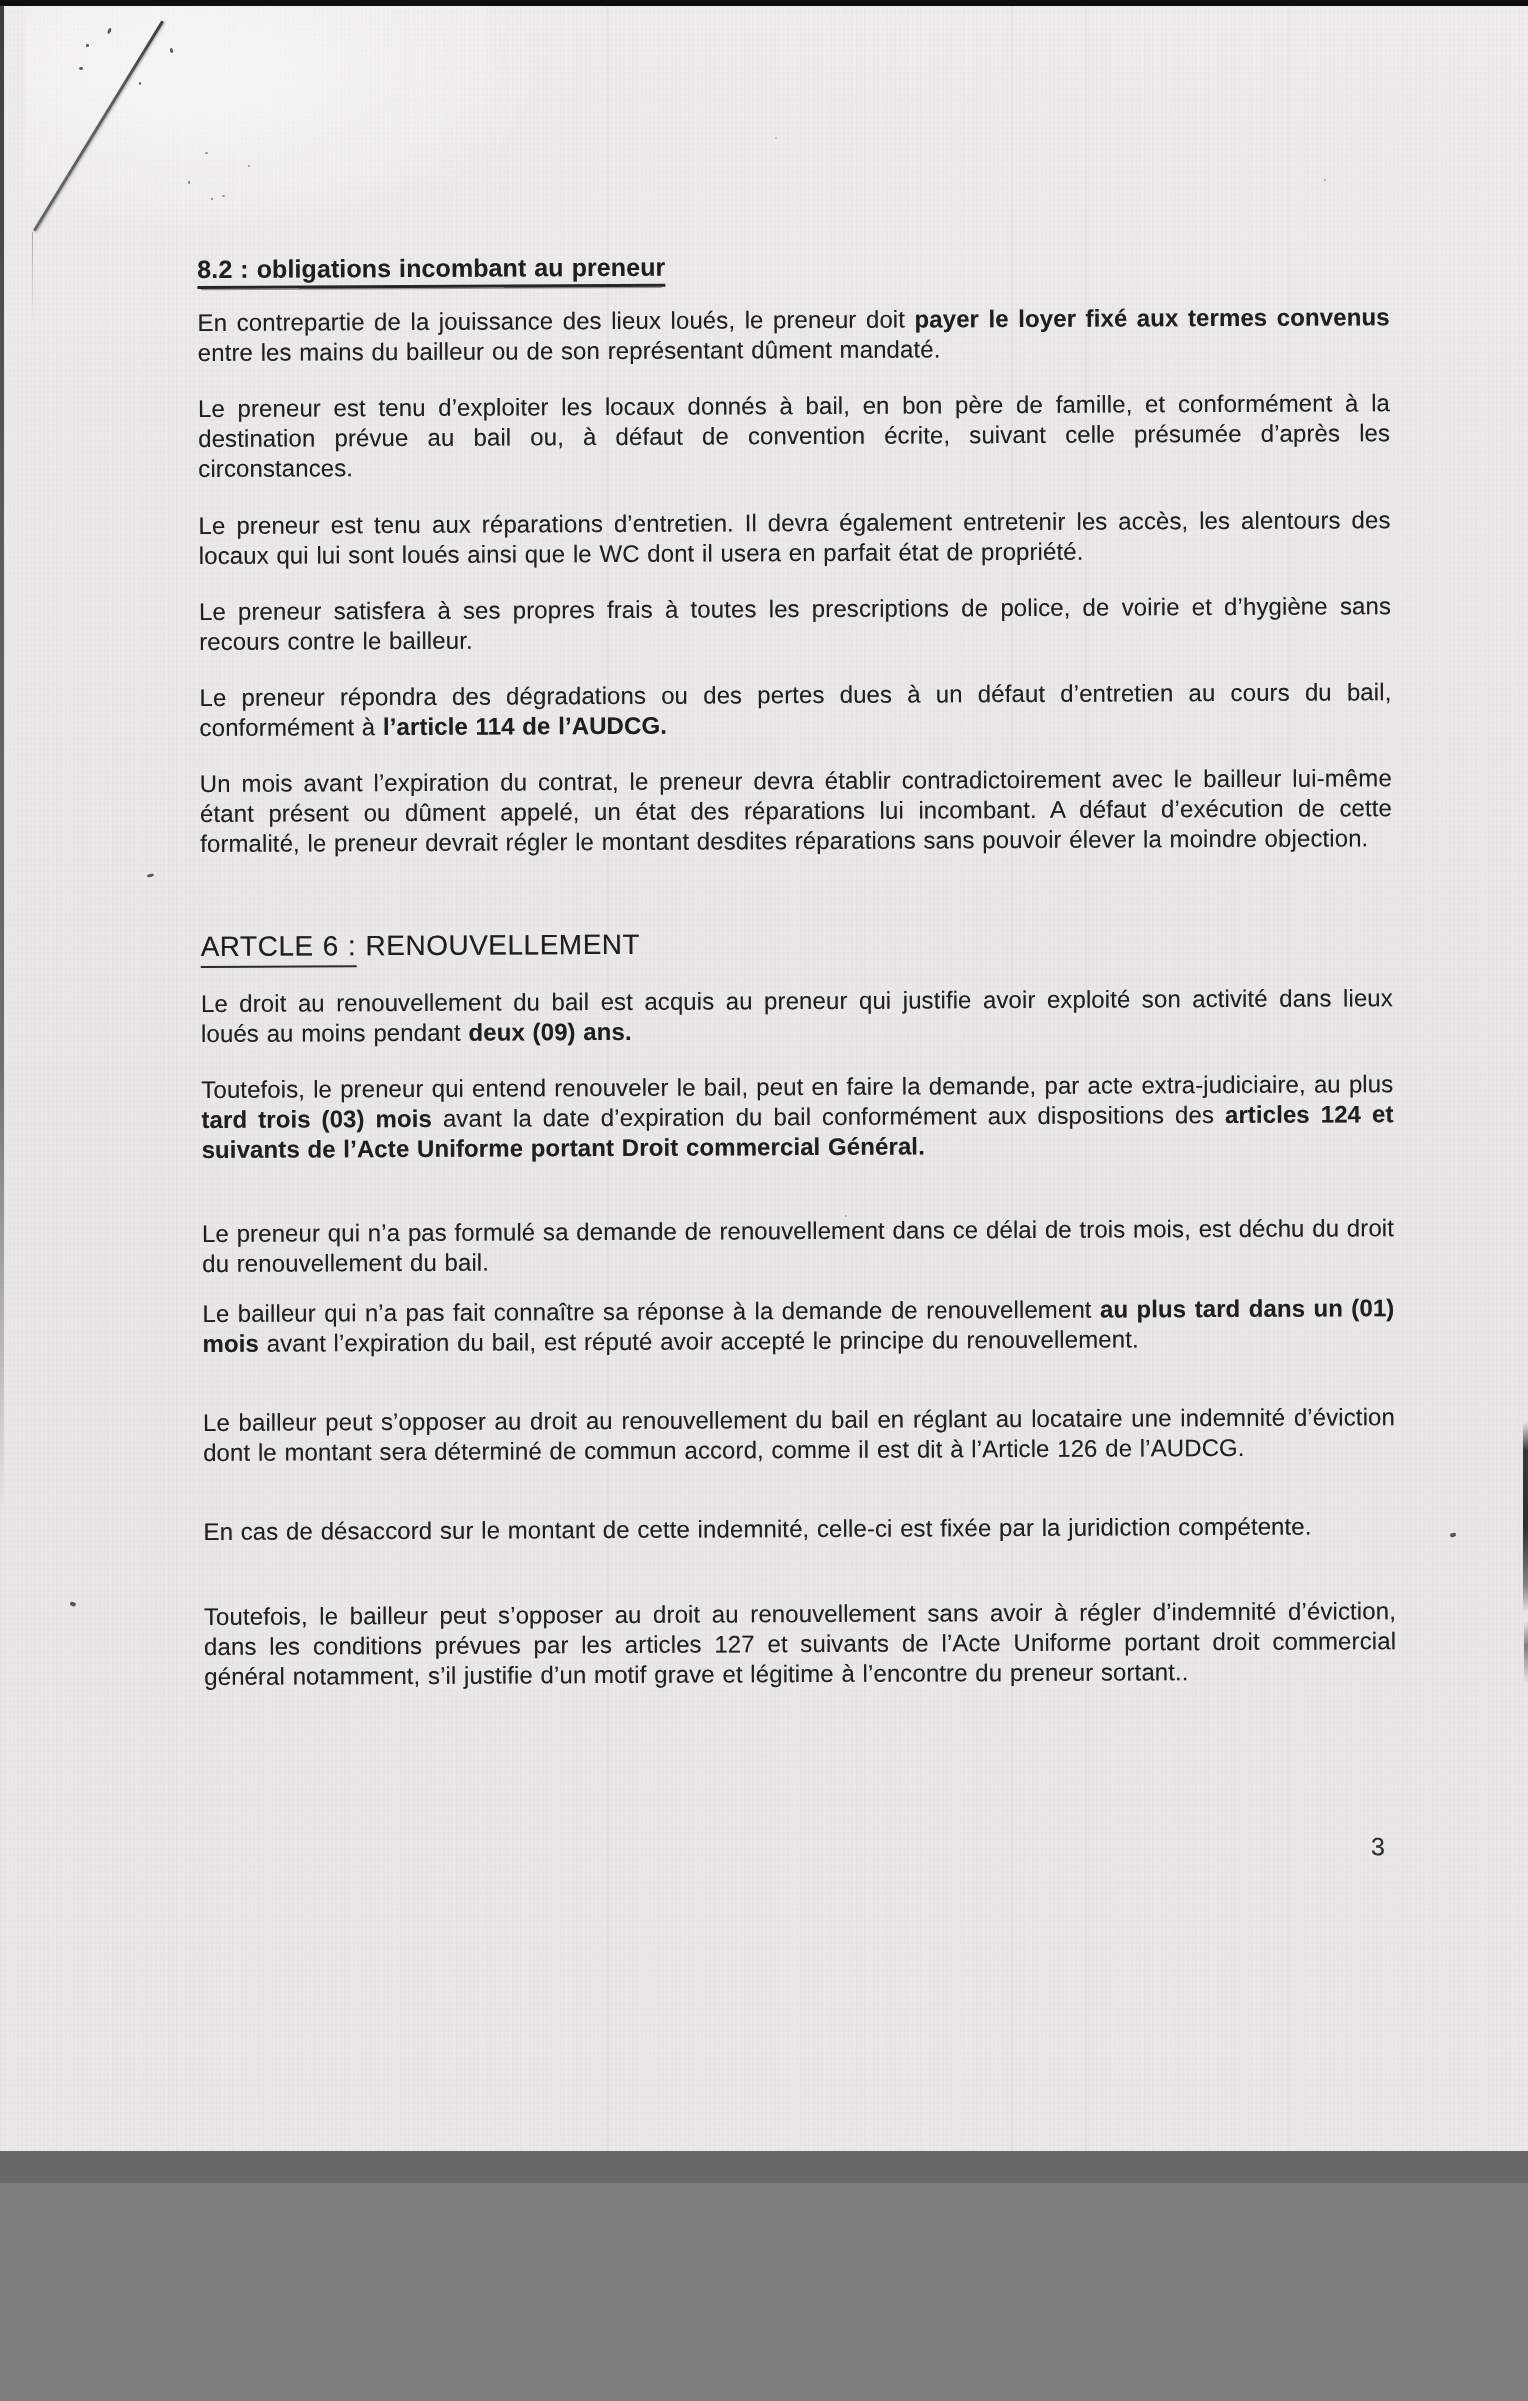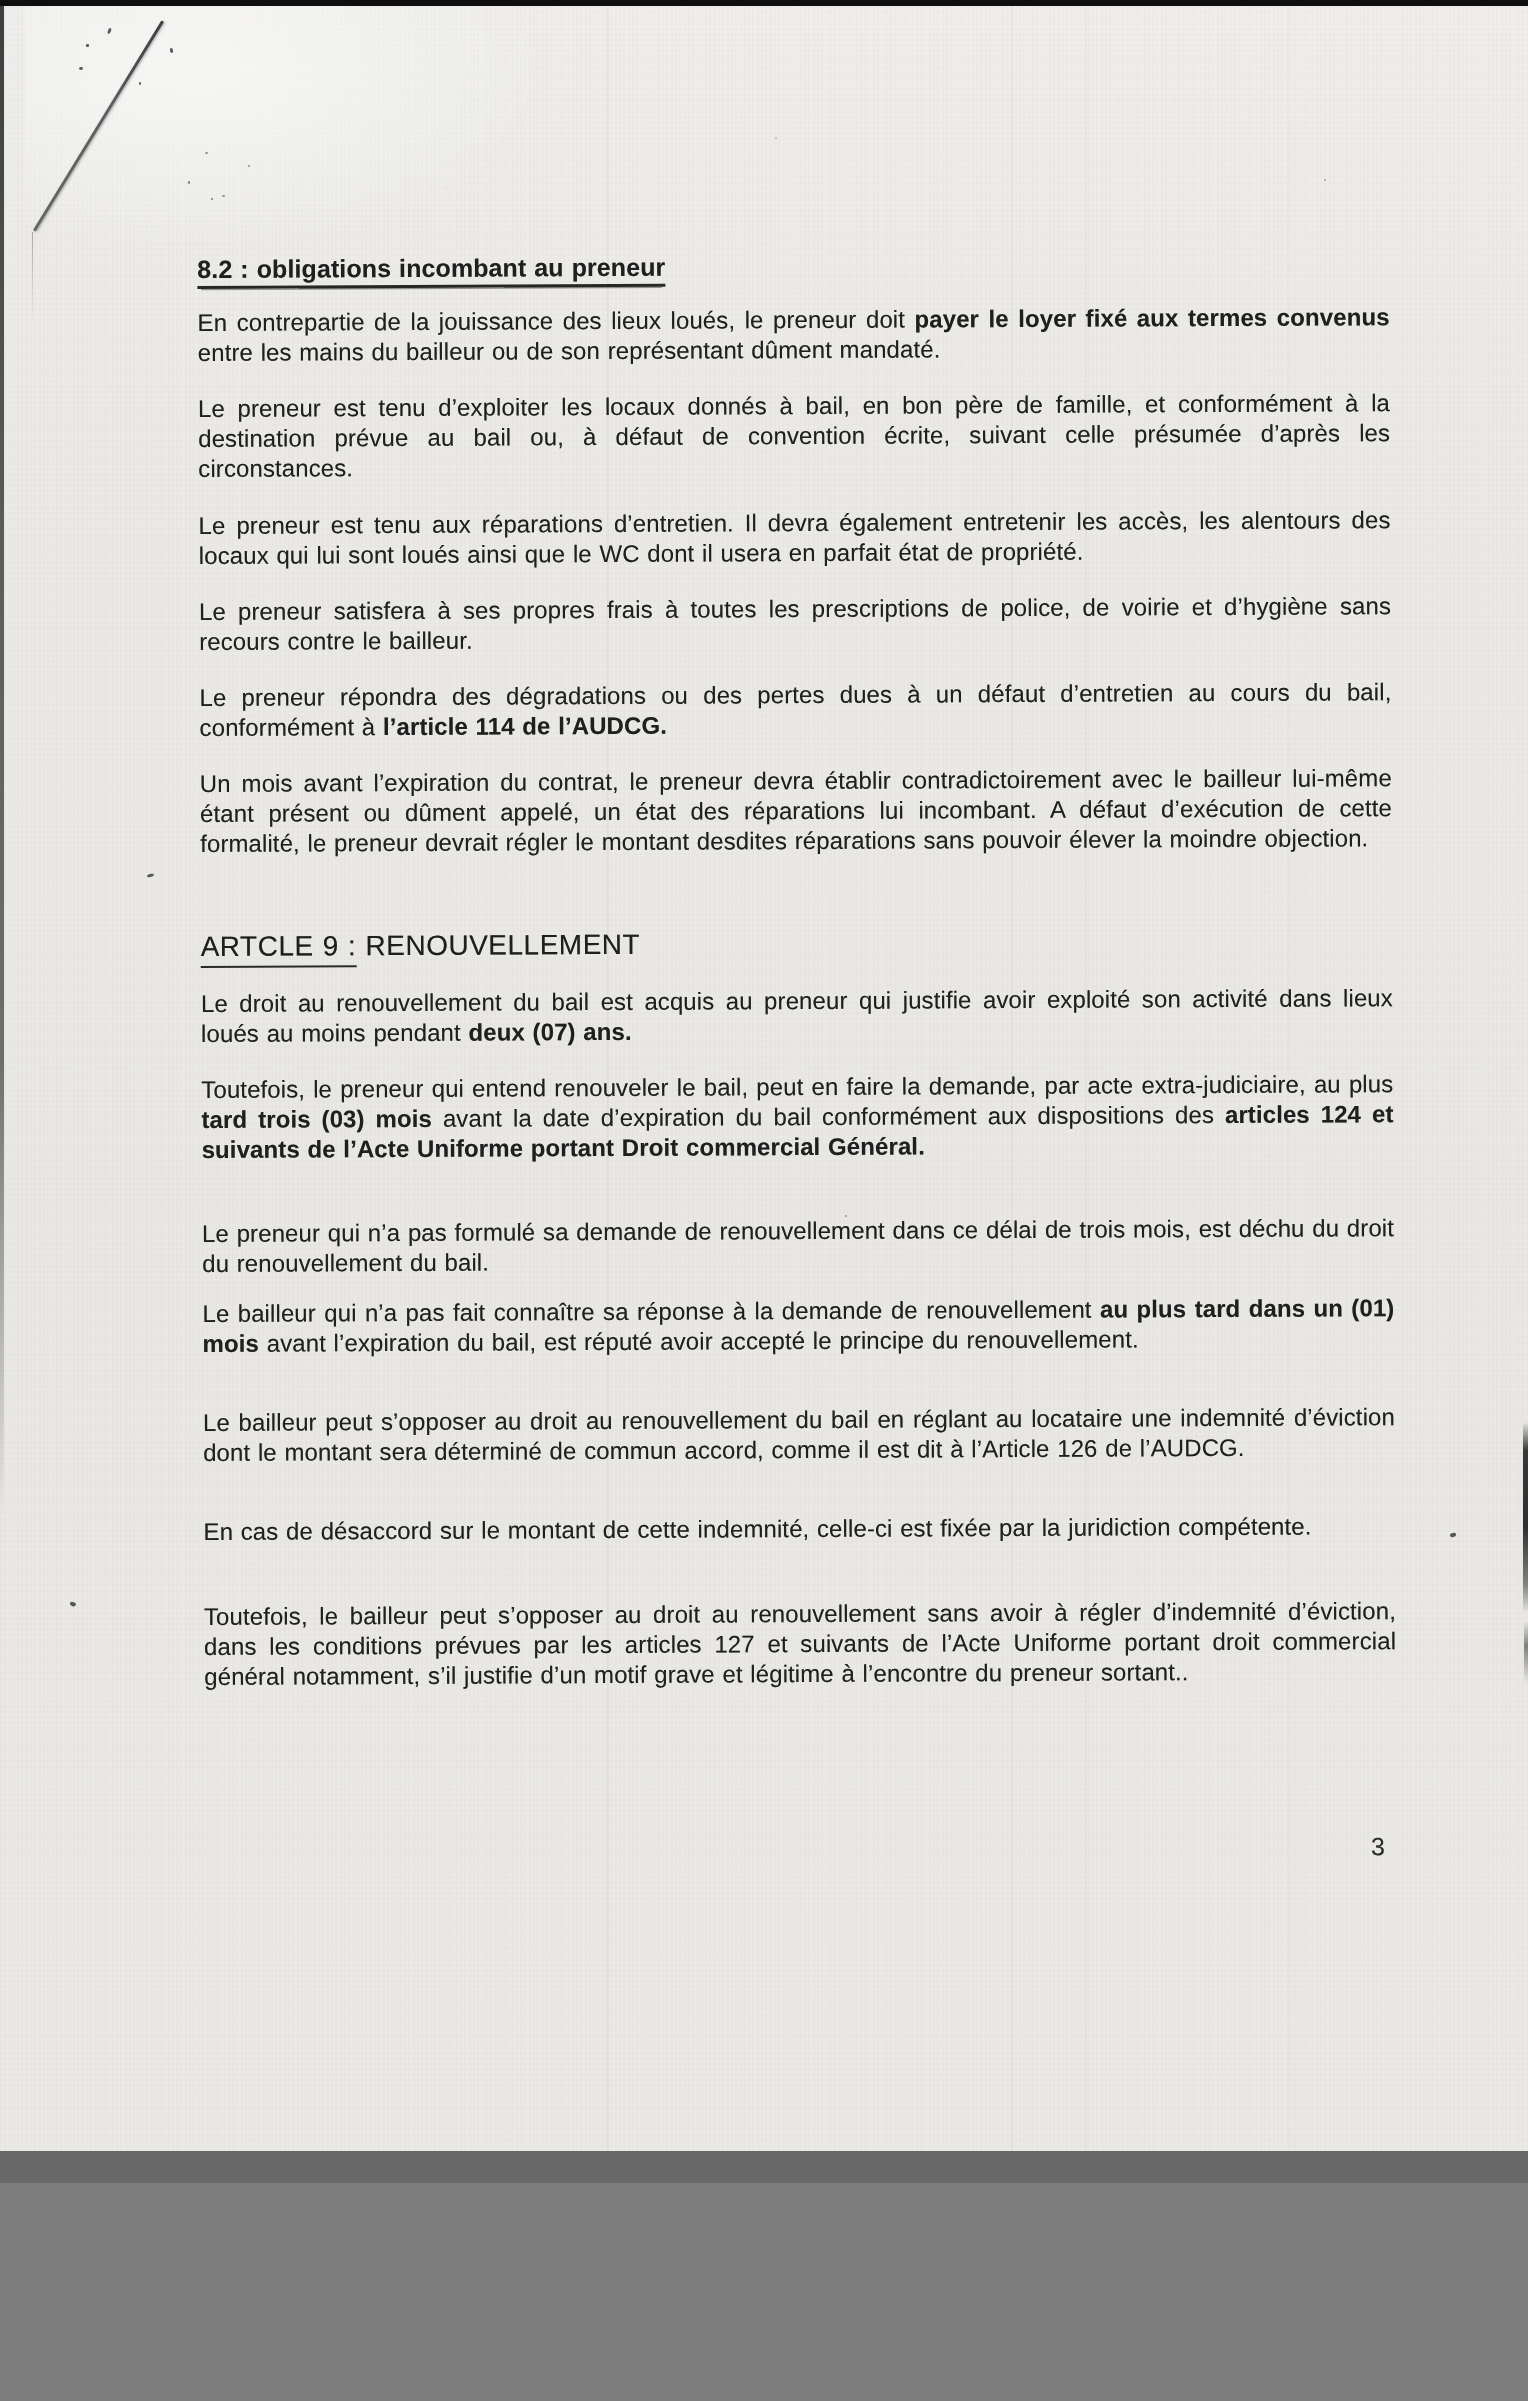--- a/index.html
+++ b/index.html
@@ -130,23 +130,23 @@
   <p class="p2"><span>Le preneur est tenu d’exploiter les locaux donnés à bail, en bon père de famille, et conformément à la destination prévue au bail ou, à défaut de convention écrite, suivant celle présumée d’après les circonstances.</span></p>
 
   <p class="p3"><span>Le preneur est tenu aux réparations d’entretien. Il devra également entretenir les accès, les alentours des locaux qui lui sont loués ainsi que le WC dont il usera en parfait état de propriété.</span></p>
 
   <p class="p4"><span>Le preneur satisfera à ses propres frais à toutes les prescriptions de police, de voirie et d’hygiène sans recours contre le bailleur.</span></p>
 
   <p class="p5"><span>Le preneur répondra des dégradations ou des pertes dues à un défaut d’entretien au cours du bail, conformément à </span><span class="b">l’article 114 de l’AUDCG.</span></p>
 
   <p class="p6"><span>Un mois avant l’expiration du contrat, le preneur devra établir contradictoirement avec le bailleur lui-même étant présent ou dûment appelé, un état des réparations lui incombant. A défaut d’exécution de cette formalité, le preneur devrait régler le montant desdites réparations sans pouvoir élever la moindre objection.</span></p>
 
-  <h3 class="h9"><span class="ul">ARTCLE 9 :</span><span>&nbsp;<span>RENOUVELLEMENT</span></span></h3>
+  <h3 class="h9"><span class="ul">ARTCLE 6 :</span><span>&nbsp;<span>RENOUVELLEMENT</span></span></h3>
 
-  <p class="p7"><span>Le droit au renouvellement du bail est acquis au preneur qui justifie avoir exploité son activité dans lieux loués au moins pendant </span><span class="b">deux (07) ans.</span></p>
+  <p class="p7"><span>Le droit au renouvellement du bail est acquis au preneur qui justifie avoir exploité son activité dans lieux loués au moins pendant </span><span class="b">deux (09) ans.</span></p>
 
   <p class="p8"><span>Toutefois, le preneur qui entend renouveler le bail, peut en faire la demande, par acte extra-judiciaire, au plus </span><span class="b">tard trois (03) mois</span><span> avant la date d’expiration du bail conformément aux dispositions des </span><span class="b">articles 124 et suivants de l’Acte Uniforme portant Droit commercial Général.</span></p>
 
   <p class="p9"><span>Le preneur qui n’a pas formulé sa demande de renouvellement dans ce délai de trois mois, est déchu du droit du renouvellement du bail.</span></p>
 
   <p class="p10"><span>Le bailleur qui n’a pas fait connaître sa réponse à la demande de renouvellement </span><span class="b">au plus tard dans un (01) mois</span><span> avant l’expiration du bail, est réputé avoir accepté le principe du renouvellement.</span></p>
 
   <p class="p11"><span>Le bailleur peut s’opposer au droit au renouvellement du bail en réglant au locataire une indemnité d’éviction dont le montant sera déterminé de commun accord, comme il est dit à l’Article 126 de l’AUDCG.</span></p>
 
   <p class="p12"><span>En cas de désaccord sur le montant de cette indemnité, celle-ci est fixée par la juridiction compétente.</span></p>

